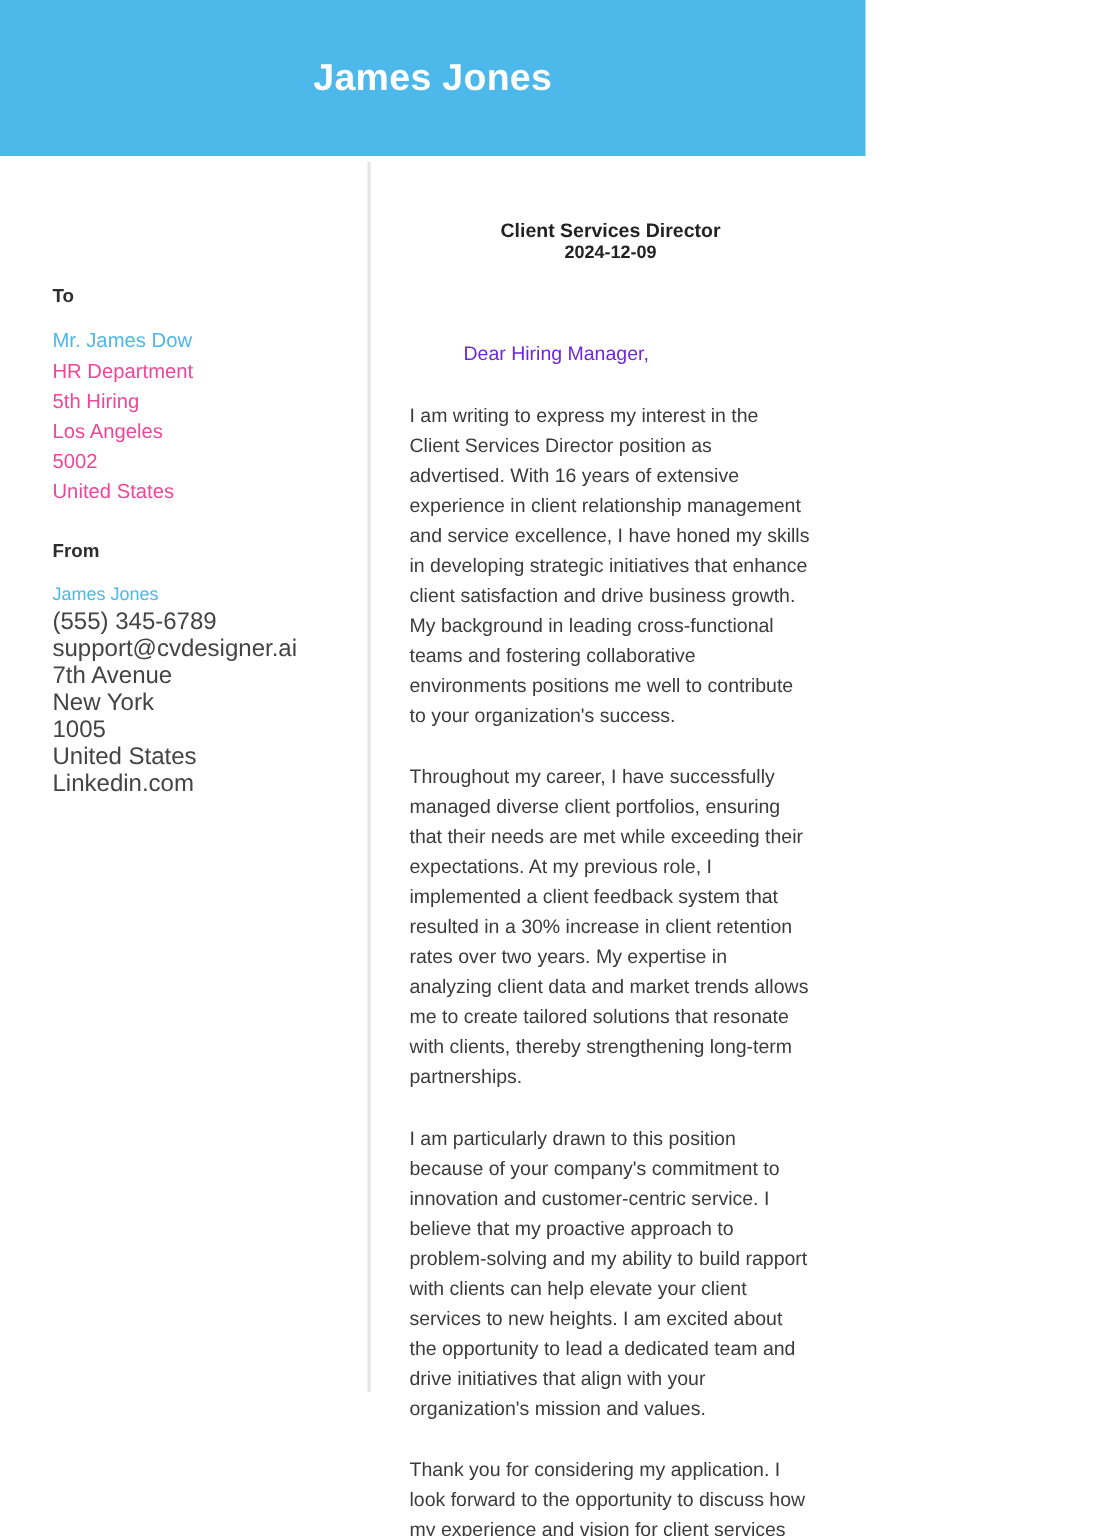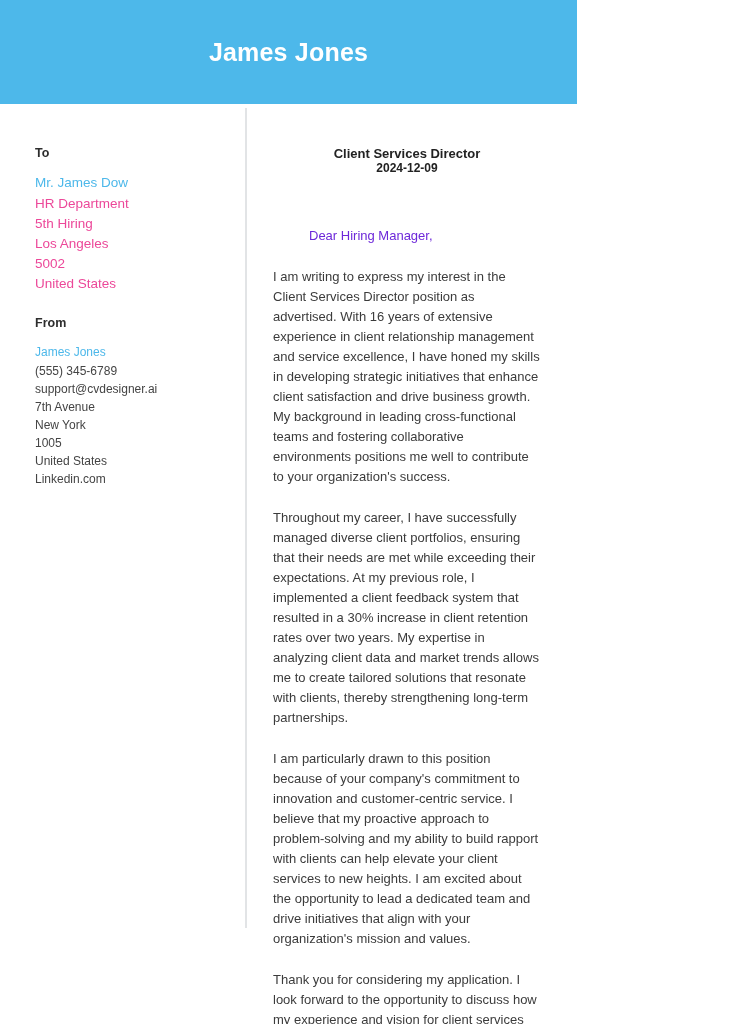--- a/index.html
+++ b/index.html
@@ -52,20 +52,21 @@
     width: 2px;
     height: 820px;
     background: #e2e4e6;
   }
 
   
   .sidebar {
     width: 245px;
     box-sizing: border-box;
     padding: 42px 18px 0 35px;
+    margin-top: 44px;
   }
   .side-heading {
     font-size: 12.5px;
     font-weight: bold;
     color: #2d2d2d;
     margin: 0 0 13px 0;
   }
   .side-block {
     margin: 0 0 22px 0;
   }
@@ -78,21 +79,21 @@
   .side-accent.small {
     font-size: 12px;
     line-height: 18px;
   }
   .side-line {
     font-size: 13.5px;
     line-height: 20px;
     color: #ec4899;
   }
   .side-line.small {
-    font-size: 12px;
+    font-size: 16px;
     line-height: 18px;
     color: #444;
   }
 
   
   .letter {
     flex: 1;
     box-sizing: border-box;
     padding: 42px 36px 0 28px;
   }

